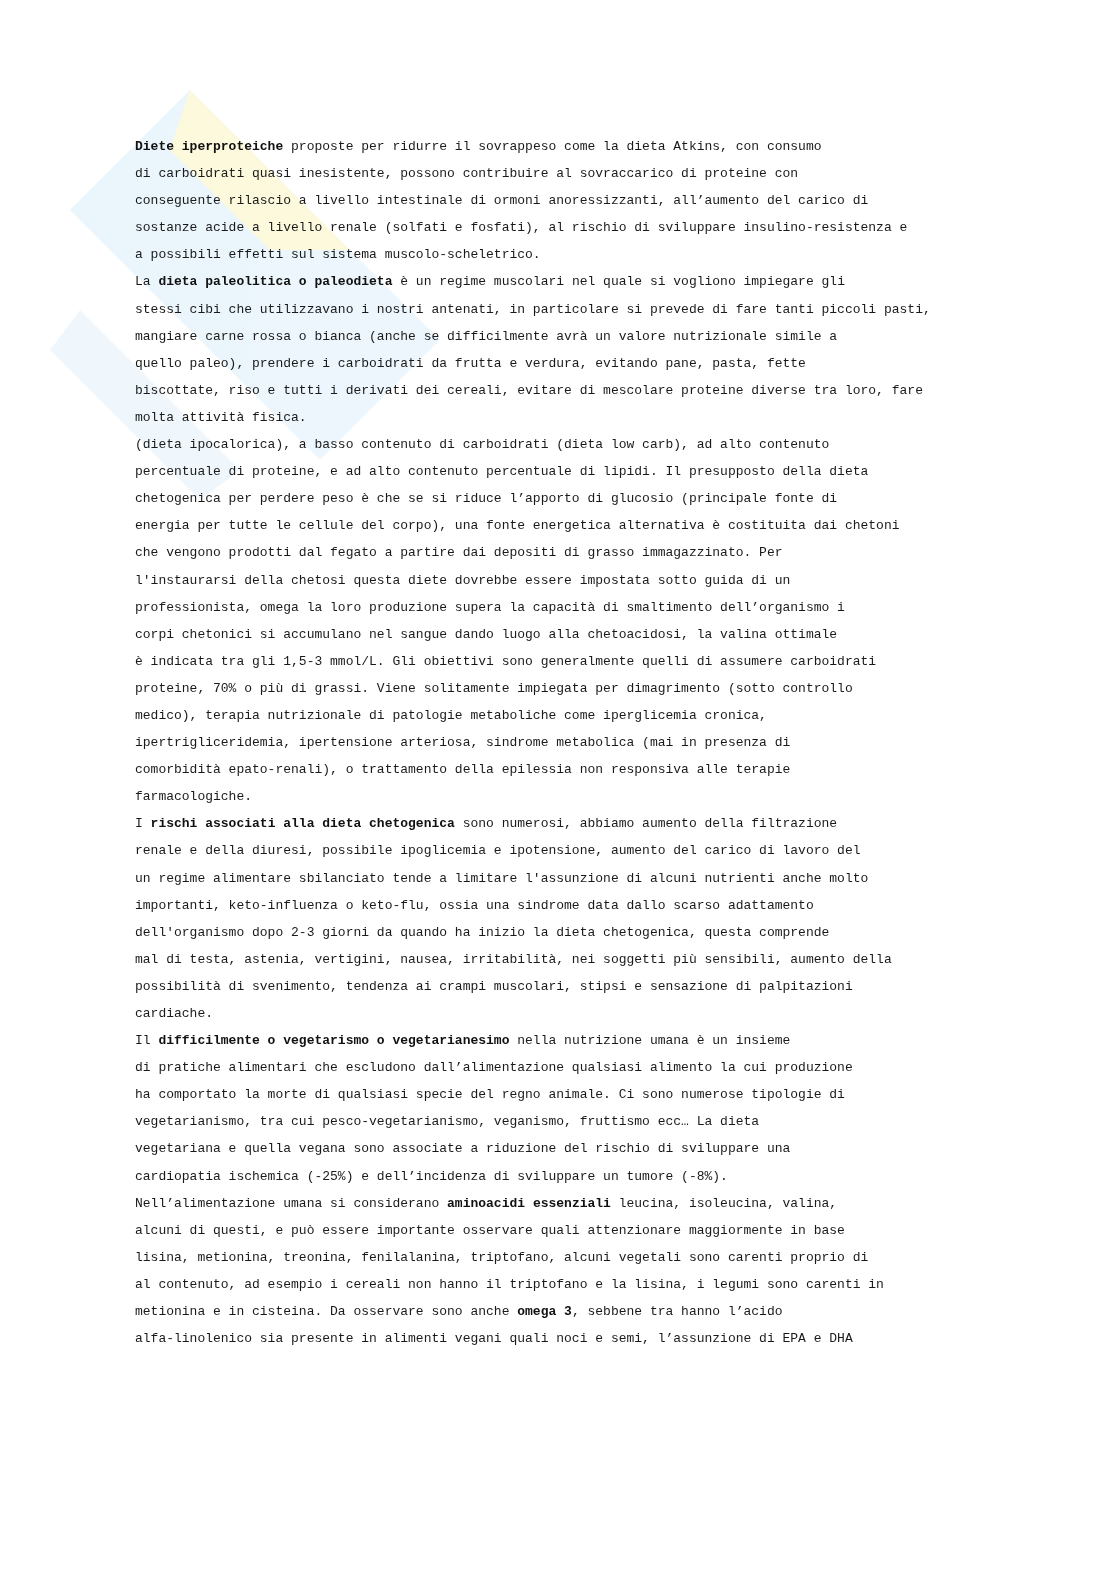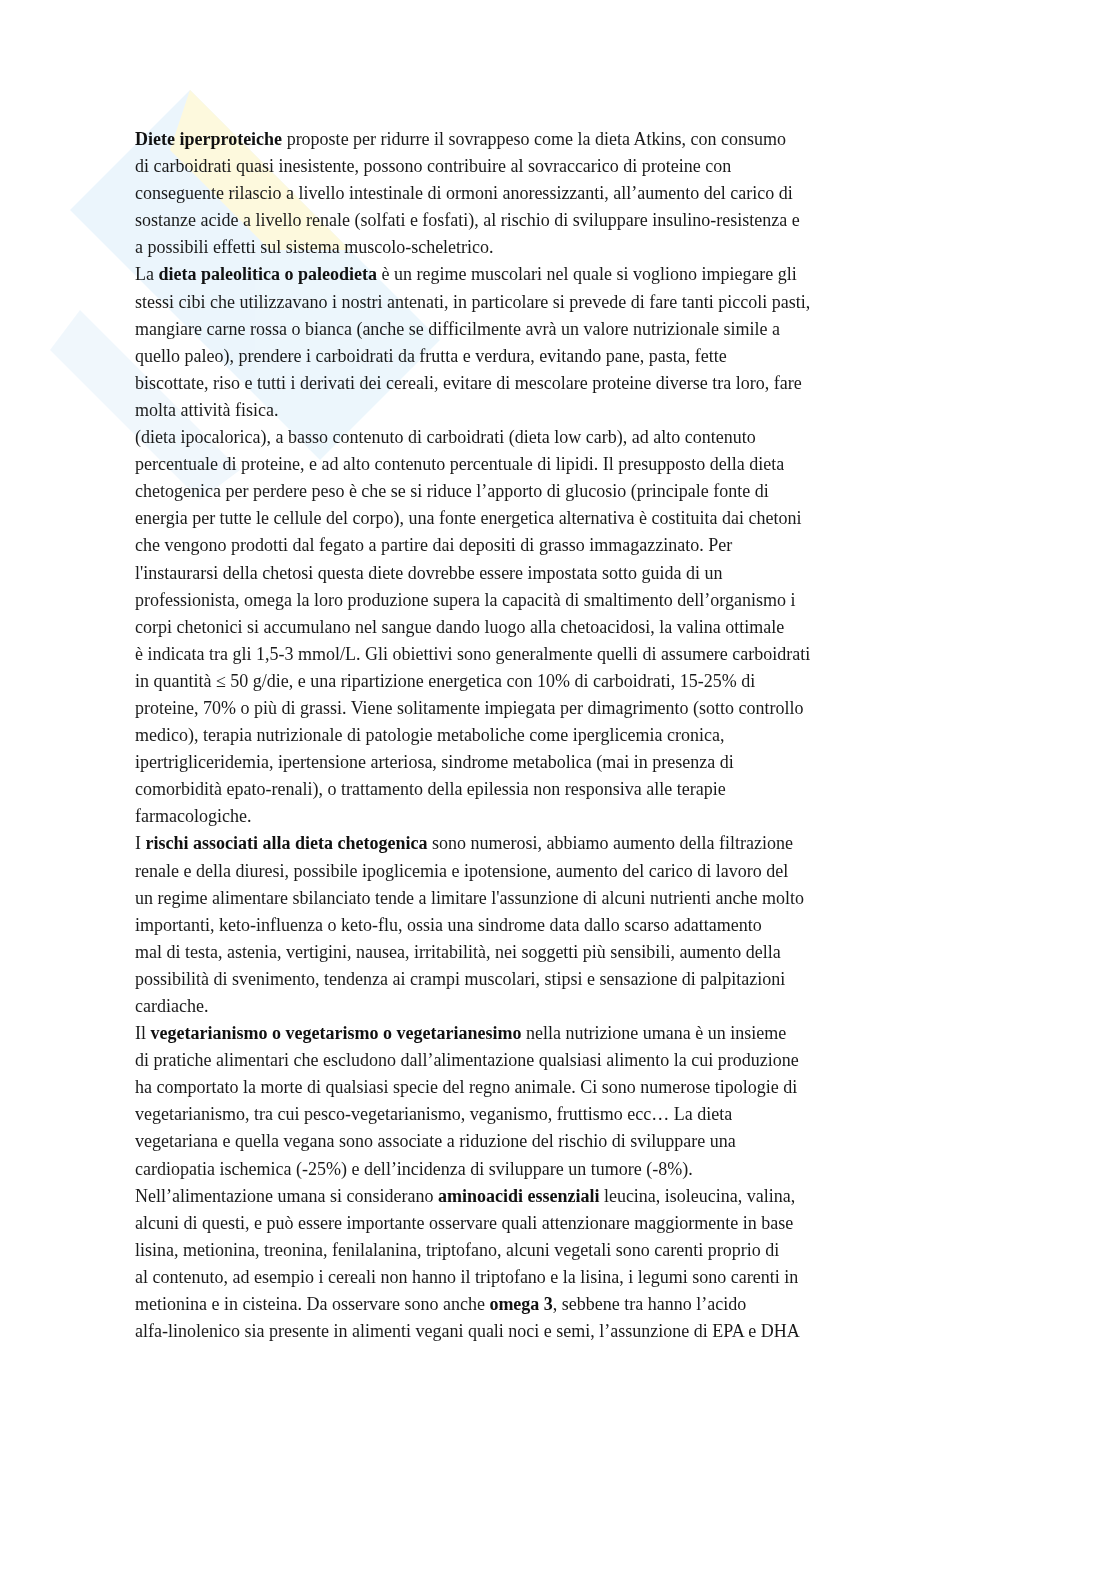--- a/index.html
+++ b/index.html
@@ -1,21 +1,21 @@
 <!DOCTYPE html>
 <html><head>
 <meta charset="utf-8">
 <style>
   html, body { margin: 0; padding: 0; background: #ffffff; }
   body { width: 1118px; height: 1579px; position: relative; overflow: hidden; }
   .page { position: absolute; left: 0; top: 0; width: 1118px; height: 1579px; background: #fff; }
   .watermark { position: absolute; left: 20px; top: 60px; width: 440px; height: 440px; pointer-events: none; z-index: 0; }
   .content {
-    position: absolute; left: 135px; top: 126px; width: 850px;
-    font-family: Liberation Serif, serif; font-size: 18px; line-height: 27.1px;
+    position: absolute; left: 135px; top: 133px; width: 850px;
+    font-family: Liberation Mono, monospace; font-size: 13px; line-height: 27.1px;
     color: #1a1a1a; z-index: 1;
   }
   .para { margin: 0; }
   .line { display: block; white-space: nowrap; }
   b { font-weight: bold; color: #111; }
 </style>
 </head>
 <body>
 
 <div class="page">
@@ -46,38 +46,38 @@
       <p class="para">
         <span class="line"><span>(dieta ipocalorica), a basso contenuto di carboidrati (dieta low carb), ad alto contenuto</span></span>
         <span class="line"><span>percentuale di proteine, e ad alto contenuto percentuale di lipidi. Il presupposto della dieta</span></span>
         <span class="line"><span>chetogenica per perdere peso è che se si riduce l’apporto di glucosio (principale fonte di</span></span>
         <span class="line"><span>energia per tutte le cellule del corpo), una fonte energetica alternativa è costituita dai chetoni</span></span>
         <span class="line"><span>che vengono prodotti dal fegato a partire dai depositi di grasso immagazzinato. Per</span></span>
         <span class="line"><span>l'instaurarsi della chetosi questa diete dovrebbe essere impostata sotto guida di un</span></span>
         <span class="line"><span>professionista, omega la loro produzione supera la capacità di smaltimento dell’organismo i</span></span>
         <span class="line"><span>corpi chetonici si accumulano nel sangue dando luogo alla chetoacidosi, la valina ottimale</span></span>
         <span class="line"><span>è indicata tra gli 1,5-3 mmol/L. Gli obiettivi sono generalmente quelli di assumere carboidrati</span></span>
-        <span class="line"><span>in quantità ≤ 50 g/die, e una ripartizione energetica con 10% di carboidrati, 15-25% di</span></span>
         <span class="line"><span>proteine, 70% o più di grassi. Viene solitamente impiegata per dimagrimento (sotto controllo</span></span>
         <span class="line"><span>medico), terapia nutrizionale di patologie metaboliche come iperglicemia cronica,</span></span>
         <span class="line"><span>ipertrigliceridemia, ipertensione arteriosa, sindrome metabolica (mai in presenza di</span></span>
         <span class="line"><span>comorbidità epato-renali), o trattamento della epilessia non responsiva alle terapie</span></span>
         <span class="line"><span>farmacologiche.</span></span>
       </p>
       <p class="para">
         <span class="line"><span>I </span><b>rischi associati alla dieta chetogenica</b><span> sono numerosi, abbiamo aumento della filtrazione</span></span>
         <span class="line"><span>renale e della diuresi, possibile ipoglicemia e ipotensione, aumento del carico di lavoro del</span></span>
         <span class="line"><span>un regime alimentare sbilanciato tende a limitare l'assunzione di alcuni nutrienti anche molto</span></span>
         <span class="line"><span>importanti, keto-influenza o keto-flu, ossia una sindrome data dallo scarso adattamento</span></span>
+        <span class="line"><span>dell'organismo dopo 2-3 giorni da quando ha inizio la dieta chetogenica, questa comprende</span></span>
         <span class="line"><span>mal di testa, astenia, vertigini, nausea, irritabilità, nei soggetti più sensibili, aumento della</span></span>
         <span class="line"><span>possibilità di svenimento, tendenza ai crampi muscolari, stipsi e sensazione di palpitazioni</span></span>
         <span class="line"><span>cardiache.</span></span>
       </p>
       <p class="para">
-        <span class="line"><span>Il </span><b>vegetarianismo o vegetarismo o vegetarianesimo</b><span> nella nutrizione umana è un insieme</span></span>
+        <span class="line"><span>Il </span><b>difficilmente o vegetarismo o vegetarianesimo</b><span> nella nutrizione umana è un insieme</span></span>
         <span class="line"><span>di pratiche alimentari che escludono dall’alimentazione qualsiasi alimento la cui produzione</span></span>
         <span class="line"><span>ha comportato la morte di qualsiasi specie del regno animale. Ci sono numerose tipologie di</span></span>
         <span class="line"><span>vegetarianismo, tra cui pesco-vegetarianismo, veganismo, fruttismo ecc… La dieta</span></span>
         <span class="line"><span>vegetariana e quella vegana sono associate a riduzione del rischio di sviluppare una</span></span>
         <span class="line"><span>cardiopatia ischemica (-25%) e dell’incidenza di sviluppare un tumore (-8%).</span></span>
       </p>
       <p class="para">
         <span class="line"><span>Nell’alimentazione umana si considerano </span><b>aminoacidi essenziali</b><span> leucina, isoleucina, valina,</span></span>
         <span class="line"><span>alcuni di questi, e può essere importante osservare quali attenzionare maggiormente in base</span></span>
         <span class="line"><span>lisina, metionina, treonina, fenilalanina, triptofano, alcuni vegetali sono carenti proprio di</span></span>

